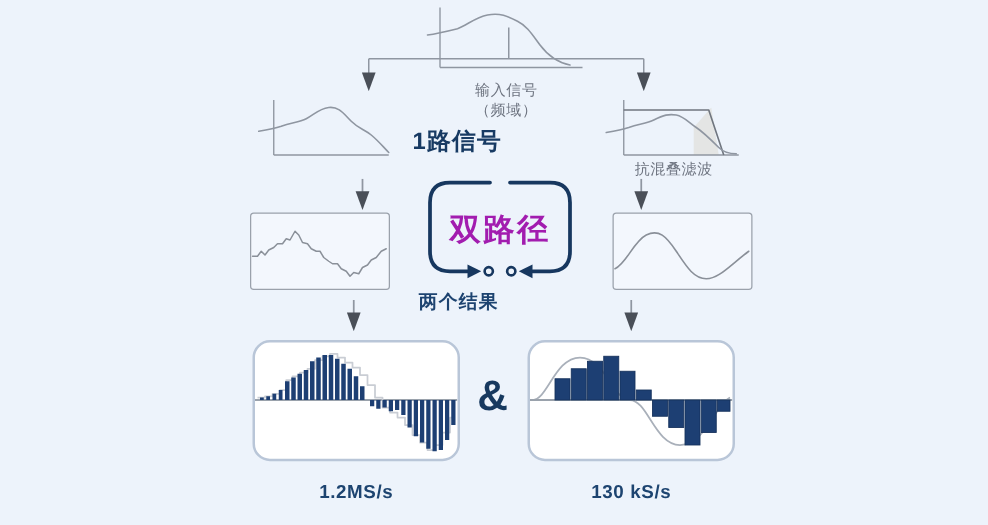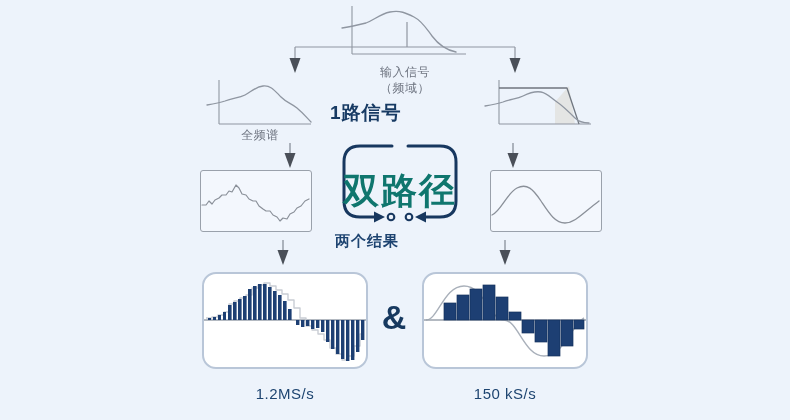--- a/index.html
+++ b/index.html
@@ -32,39 +32,39 @@
   }
   .big-navy {
     color: #173a63;
     font-size: 19px;
     font-weight: bold;
     letter-spacing: 1px;
     text-align: left;
     white-space: nowrap;
   }
   .center-word {
-    color: #0f766e;
-    font-size: 36px;
+    color: #a21caf;
+    font-size: 25px;
     font-weight: bold;
     letter-spacing: 2px;
     text-align: center;
     white-space: nowrap;
   }
   .result-word {
     color: #1d4370;
     font-size: 15px;
     font-weight: bold;
     letter-spacing: 1px;
     text-align: left;
     white-space: nowrap;
   }
   .rate-word {
     color: #1d4470;
     font-size: 15px;
-    font-weight: normal;
+    font-weight: bold;
     letter-spacing: 0.5px;
     text-align: center;
     white-space: nowrap;
   }
   .amp {
     color: #17395f;
     font-size: 34px;
     font-weight: bold;
     text-align: center;
     line-height: 34px;
@@ -120,21 +120,20 @@
   </div>
 
   <div class="abs" style="left:205px; top:78px; width:110px; height:52px;">
     <svg width="110" height="52" viewBox="0 0 110 52">
       <line x1="14" y1="2" x2="14" y2="46" stroke="#8f96a1" stroke-width="1.1"></line>
       <line x1="14" y1="46" x2="106" y2="46" stroke="#8f96a1" stroke-width="1.1"></line>
       <path d="M2,27 C8,26 14,25 20,23 C28,20 34,20 40,17 C46,14 50,9 58,8
                C66,7 70,13 76,19 C82,25 86,25 92,30 C98,35 102,40 106,44" fill="none" stroke="#8f96a1" stroke-width="1.3" stroke-linecap="round"></path>
     </svg>
   </div>
-  <div class="abs lbl-gray" style="left:205px; top:127px; width:110px;">全频谱</div>
 
   <div class="abs" style="left:282px; top:143px; width:16px; height:26px;">
     <svg width="16" height="26" viewBox="0 0 16 26">
       <path d="M8,0 L8,12" stroke="#8f96a1" stroke-width="1.4" fill="none"></path>
       <polygon points="2.5,10 13.5,10 8,25" fill="#4a4f58"></polygon>
     </svg>
   </div>
 
   <div class="abs panel-thin" style="left:200px; top:170px; width:112px; height:62px;">
     <svg width="110" height="60" viewBox="0 0 110 60">
@@ -163,20 +162,21 @@
       <path d="M72,24 L86,8 L92,46 L72,46 Z" fill="#e0e0dc" opacity="0.75" clip-path="url(#aaclip)"></path>
       <line x1="16" y1="2" x2="16" y2="46" stroke="#8f96a1" stroke-width="1.1"></line>
       <line x1="16" y1="46" x2="108" y2="46" stroke="#8f96a1" stroke-width="1.1"></line>
 
       <path d="M16,10 L84,10 L96,46" fill="none" stroke="#70767f" stroke-width="1.3" stroke-linejoin="round"></path>
 
       <path d="M2,28 C8,27 14,26 20,24 C28,21 34,21 40,18 C48,14 52,13 58,14
                C64,15 68,20 74,24 C80,28 86,34 92,40 C96,44 100,45 106,45" fill="none" stroke="#8f96a1" stroke-width="1.3" stroke-linecap="round"></path>
     </svg>
   </div>
+  <div class="abs lbl-gray" style="left:480px; top:127px; width:118px;">抗混叠滤波</div>
 
   <div class="abs" style="left:505px; top:143px; width:16px; height:26px;">
     <svg width="16" height="26" viewBox="0 0 16 26">
       <path d="M8,0 L8,12" stroke="#8f96a1" stroke-width="1.4" fill="none"></path>
       <polygon points="2.5,10 13.5,10 8,25" fill="#4a4f58"></polygon>
     </svg>
   </div>
 
   <div class="abs panel-thin" style="left:490px; top:170px; width:112px; height:62px;">
     <svg width="110" height="60" viewBox="0 0 110 60">
@@ -285,15 +285,15 @@
         <rect x="98" y="46" width="12" height="13"></rect>
         <rect x="111" y="46" width="12" height="22"></rect>
         <rect x="124" y="46" width="12" height="36"></rect>
         <rect x="137" y="46" width="12" height="26"></rect>
         <rect x="150" y="46" width="10" height="9"></rect>
       </g>
     </svg>
   </div>
 
   <div class="abs rate-word" style="left:202px; top:385px; width:166px;">1.2MS/s</div>
-  <div class="abs rate-word" style="left:422px; top:385px; width:166px;">150 kS/s</div>
+  <div class="abs rate-word" style="left:422px; top:385px; width:166px;">130 kS/s</div>
 
 </div>
 
 </body></html>

